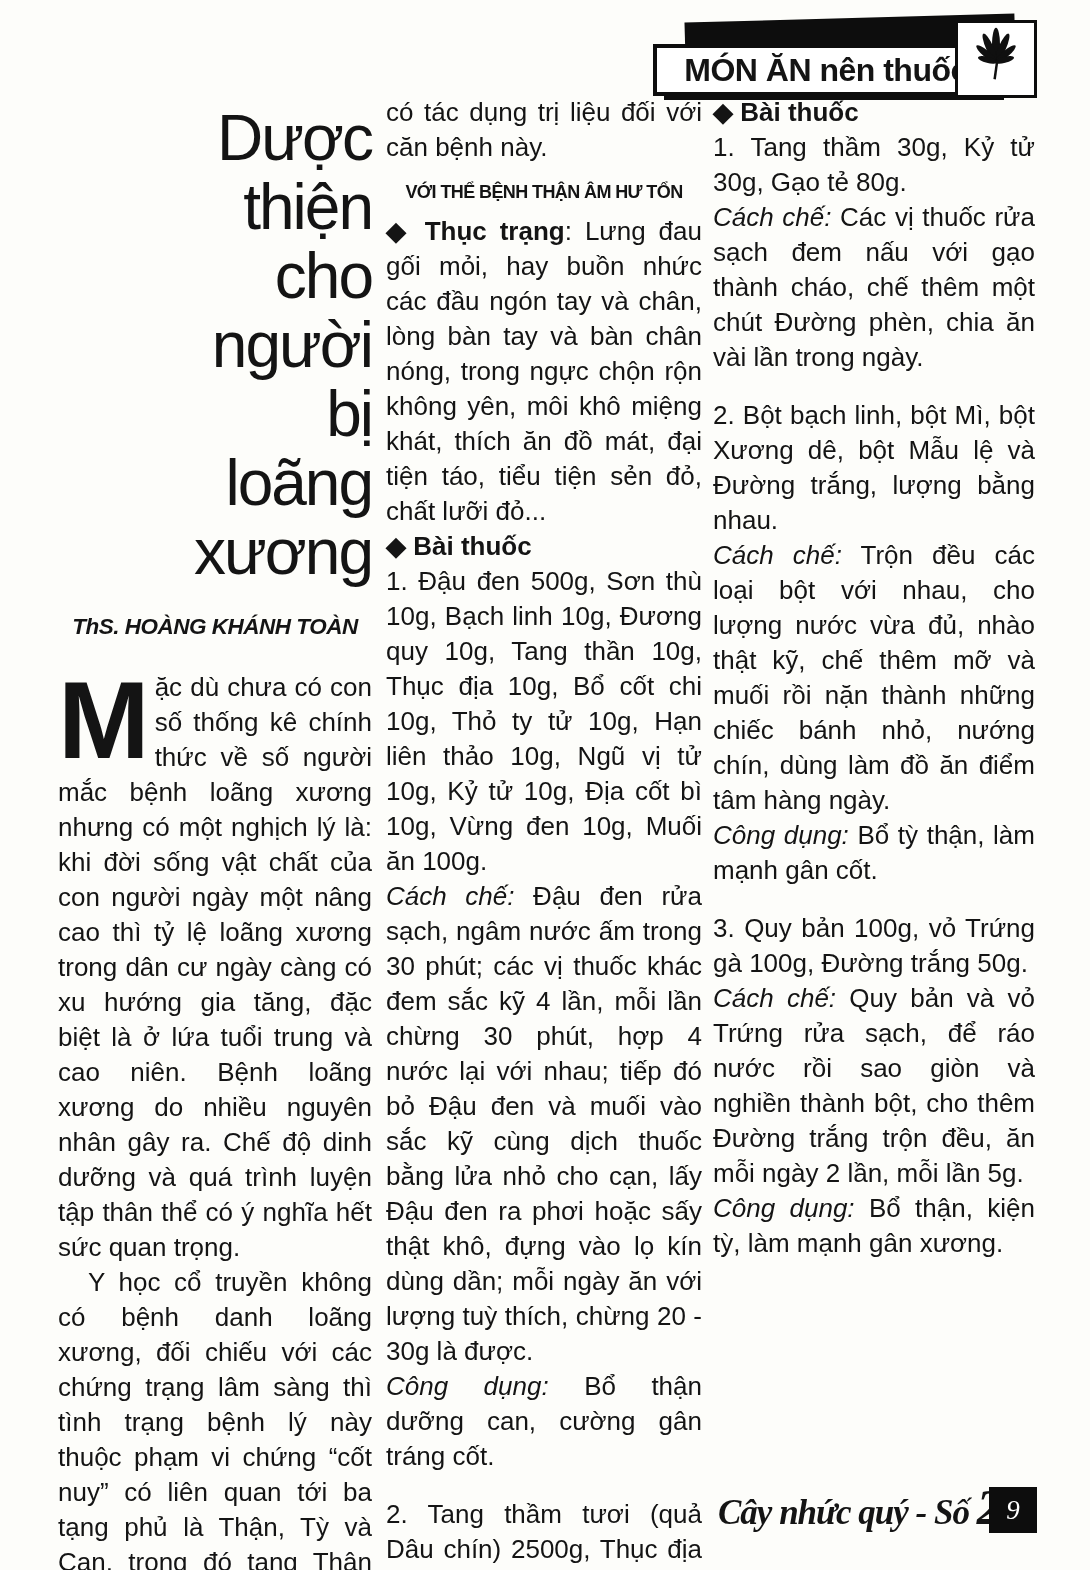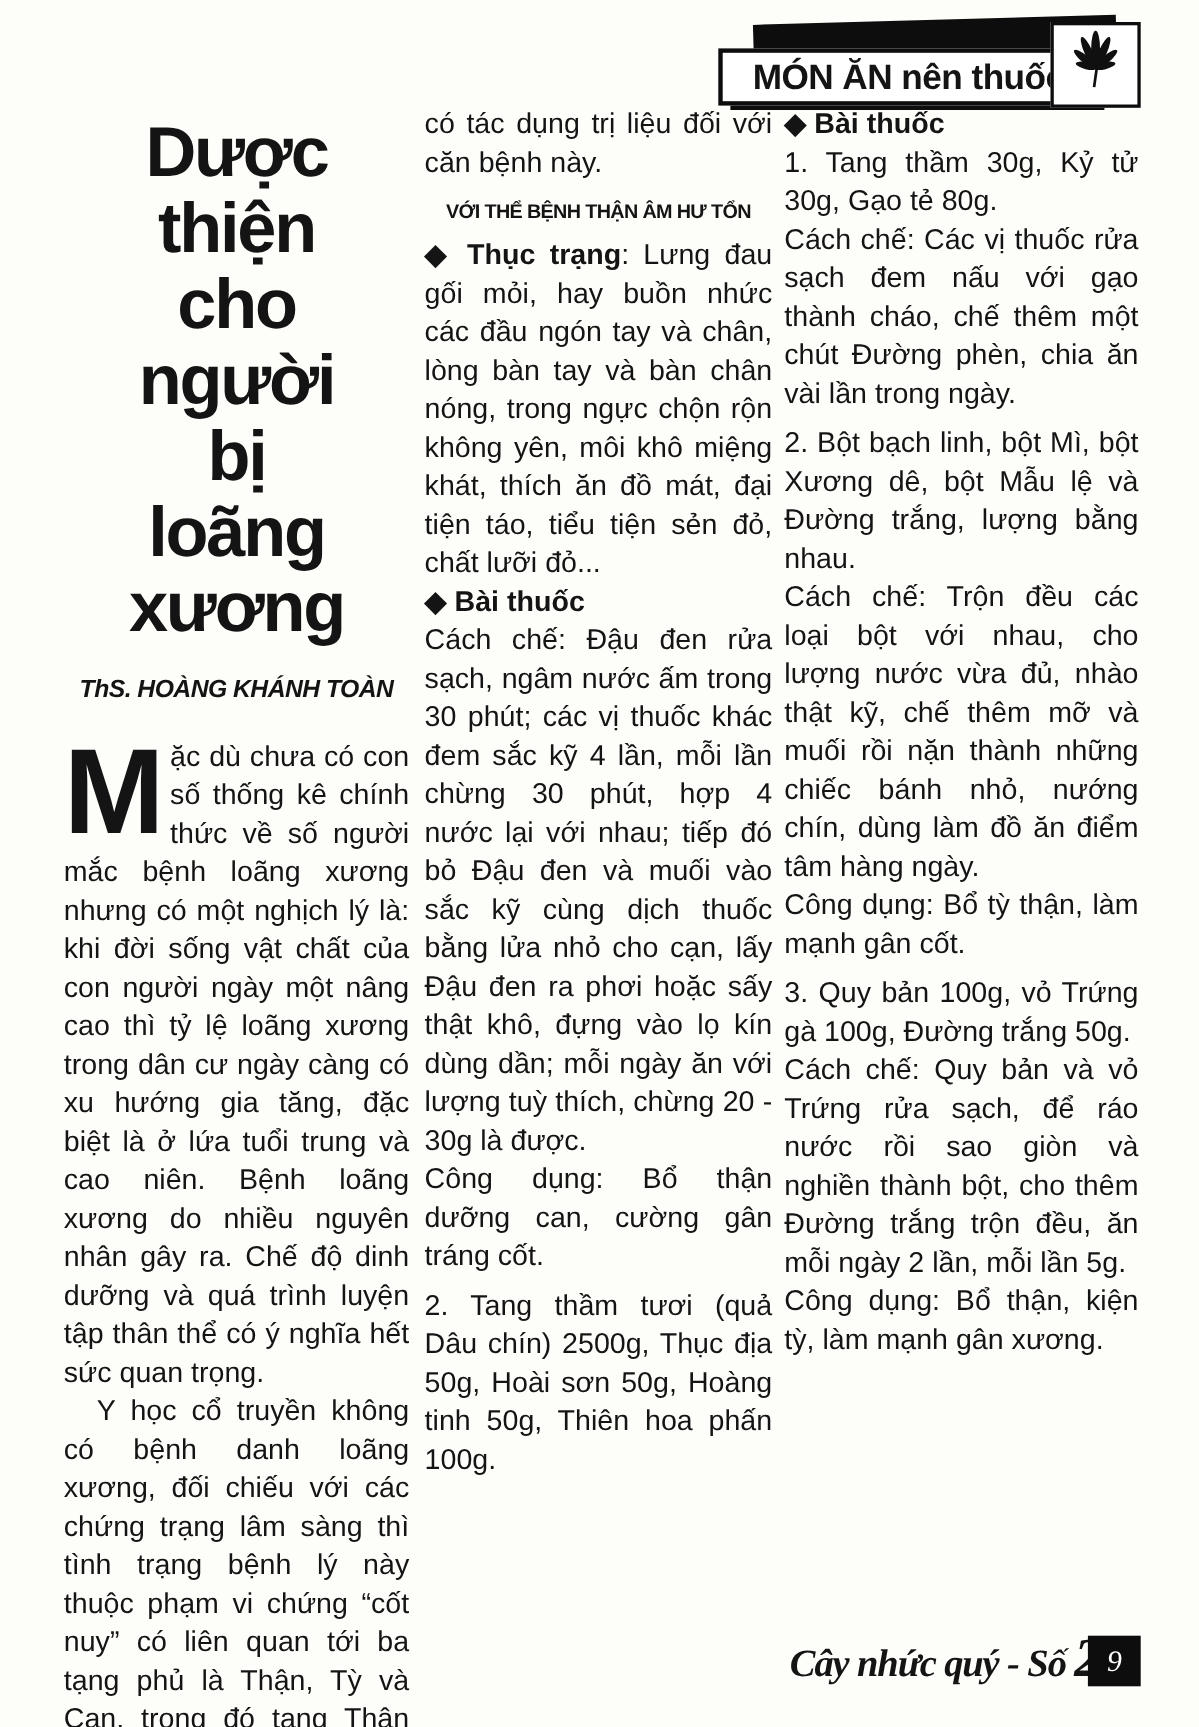--- a/index.html
+++ b/index.html
@@ -24,32 +24,32 @@
     background:#fff; border:3px solid #0d0d0d;
     display:flex; align-items:center; justify-content:center; z-index:2;
   }
   .badge-leaf svg{width:64px; height:62px;}
   
   .col{position:absolute; top:95px; font-size:26px; line-height:35px; text-align:justify;}
   #col0{left:58px;  width:314px; top:100px;}
   #col1{left:386px; width:316px;}
   #col2{left:713px; width:322px;}
   .article-title{
-    font-weight:bold; font-size:64px; line-height:69px; letter-spacing:-2px;
-    text-align:center; margin:4px 0 22px 0; word-spacing:400px; 
+    font-weight:normal; font-size:64px; line-height:69px; letter-spacing:-2px;
+    text-align:right; margin:4px 0 22px 0; word-spacing:400px; 
   }
   .byline{
     font-weight:bold; font-style:italic; font-size:22.5px; text-align:center;
     letter-spacing:-0.5px; margin:10px 0 26px 0; text-indent:0;
   }
   .para{margin:0;}
   .para.indent{text-indent:30px;}
-  .para.mt{margin-top:10px;}
+  .para.mt{margin-top:23px;}
   .para .b{font-weight:bold;}
-  .para .i{}
+  .para .i{font-style:italic;}
   .dropcap{
     float:left; font-weight:bold; font-size:110px; line-height:88px;
     padding:6px 8px 0 0; letter-spacing:-3px;
   }
   .sec-heading{
     font-weight:bold; font-size:18px; line-height:33px; letter-spacing:-0.6px;
     text-align:center; margin:11px 0 5px 0;
   }
   
   .footer-journal{
@@ -95,20 +95,21 @@
     <p class="byline">ThS. HOÀNG KHÁNH TOÀN</p>
   <p class="para"><span class="dropcap">M</span><span>ặc dù chưa có con số thống kê chính thức về số người mắc bệnh loãng xương nhưng có một nghịch lý là: khi đời sống vật chất của con người ngày một nâng cao thì tỷ lệ loãng xương trong dân cư ngày càng có xu hướng gia tăng, đặc biệt là ở lứa tuổi trung và cao niên. Bệnh loãng xương do nhiều nguyên nhân gây ra. Chế độ dinh dưỡng và quá trình luyện tập thân thể có ý nghĩa hết sức quan trọng.</span></p>
       <p class="para indent"><span>Y học cổ truyền không có bệnh danh loãng xương, đối chiếu với các chứng trạng lâm sàng thì tình trạng bệnh lý này thuộc phạm vi chứng “cốt nuy” có liên quan tới ba tạng phủ là Thận, Tỳ và Can, trong đó tạng Thận có vai trò đặc biệt quan trọng. Về mặt trị liệu, ngoài các biện pháp như dùng thuốc theo biện chứng hoặc kinh nghiệm dân gian, châm cứu xoa bóp, tập luyện khí công dưỡng sinh,... người xưa còn tiến hành lựa chọn và chế biến các món ăn - bài thuốc hết sức độc đáo, vừa có giá trị dinh dưỡng lại vừa</span></p>
     </div>
 
   <div class="col" id="col1">
       <p class="para"><span>có tác dụng trị liệu đối với căn bệnh này.</span></p>
       <div class="sec-heading">VỚI THỂ BỆNH THẬN ÂM HƯ TỔN</div>
       <p class="para"><span class="b">◆ </span><span class="b">Thục trạng</span><span>: Lưng đau gối mỏi, hay buồn nhức các đầu ngón tay và chân, lòng bàn tay và bàn chân nóng, trong ngực chộn rộn không yên, môi khô miệng khát, thích ăn đồ mát, đại tiện táo, tiểu tiện sẻn đỏ, chất lưỡi đỏ...</span></p>
       <p class="para"><span class="b">◆ Bài thuốc</span></p>
+      <p class="para"><span>1. Đậu đen 500g, Sơn thù 10g, Bạch linh 10g, Đương quy 10g, Tang thần 10g, Thục địa 10g, Bổ cốt chi 10g, Thỏ ty tử 10g, Hạn liên thảo 10g, Ngũ vị tử 10g, Kỷ tử 10g, Địa cốt bì 10g, Vừng đen 10g, Muối ăn 100g.</span></p>
       <p class="para"><span class="i">Cách chế:</span><span> Đậu đen rửa sạch, ngâm nước ấm trong 30 phút; các vị thuốc khác đem sắc kỹ 4 lần, mỗi lần chừng 30 phút, hợp 4 nước lại với nhau; tiếp đó bỏ Đậu đen và muối vào sắc kỹ cùng dịch thuốc bằng lửa nhỏ cho cạn, lấy Đậu đen ra phơi hoặc sấy thật khô, đựng vào lọ kín dùng dần; mỗi ngày ăn với lượng tuỳ thích, chừng 20 - 30g là được.</span></p>
       <p class="para"><span class="i">Công dụng:</span><span> Bổ thận dưỡng can, cường gân tráng cốt.</span></p>
       <p class="para mt"><span>2. Tang thầm tươi (quả Dâu chín) 2500g, Thục địa 50g, Hoài sơn 50g, Hoàng tinh 50g, Thiên hoa phấn 100g.</span></p>
     </div>
 
   <div class="col" id="col2">
       <p class="para"><span class="b">◆ Bài thuốc</span></p>
       <p class="para"><span>1. Tang thầm 30g, Kỷ tử 30g, Gạo tẻ 80g.</span></p>
       <p class="para"><span class="i">Cách chế:</span><span> Các vị thuốc rửa sạch đem nấu với gạo thành cháo, chế thêm một chút Đường phèn, chia ăn vài lần trong ngày.</span></p>
       <p class="para mt"><span>2. Bột bạch linh, bột Mì, bột Xương dê, bột Mẫu lệ và Đường trắng, lượng bằng nhau.</span></p>

